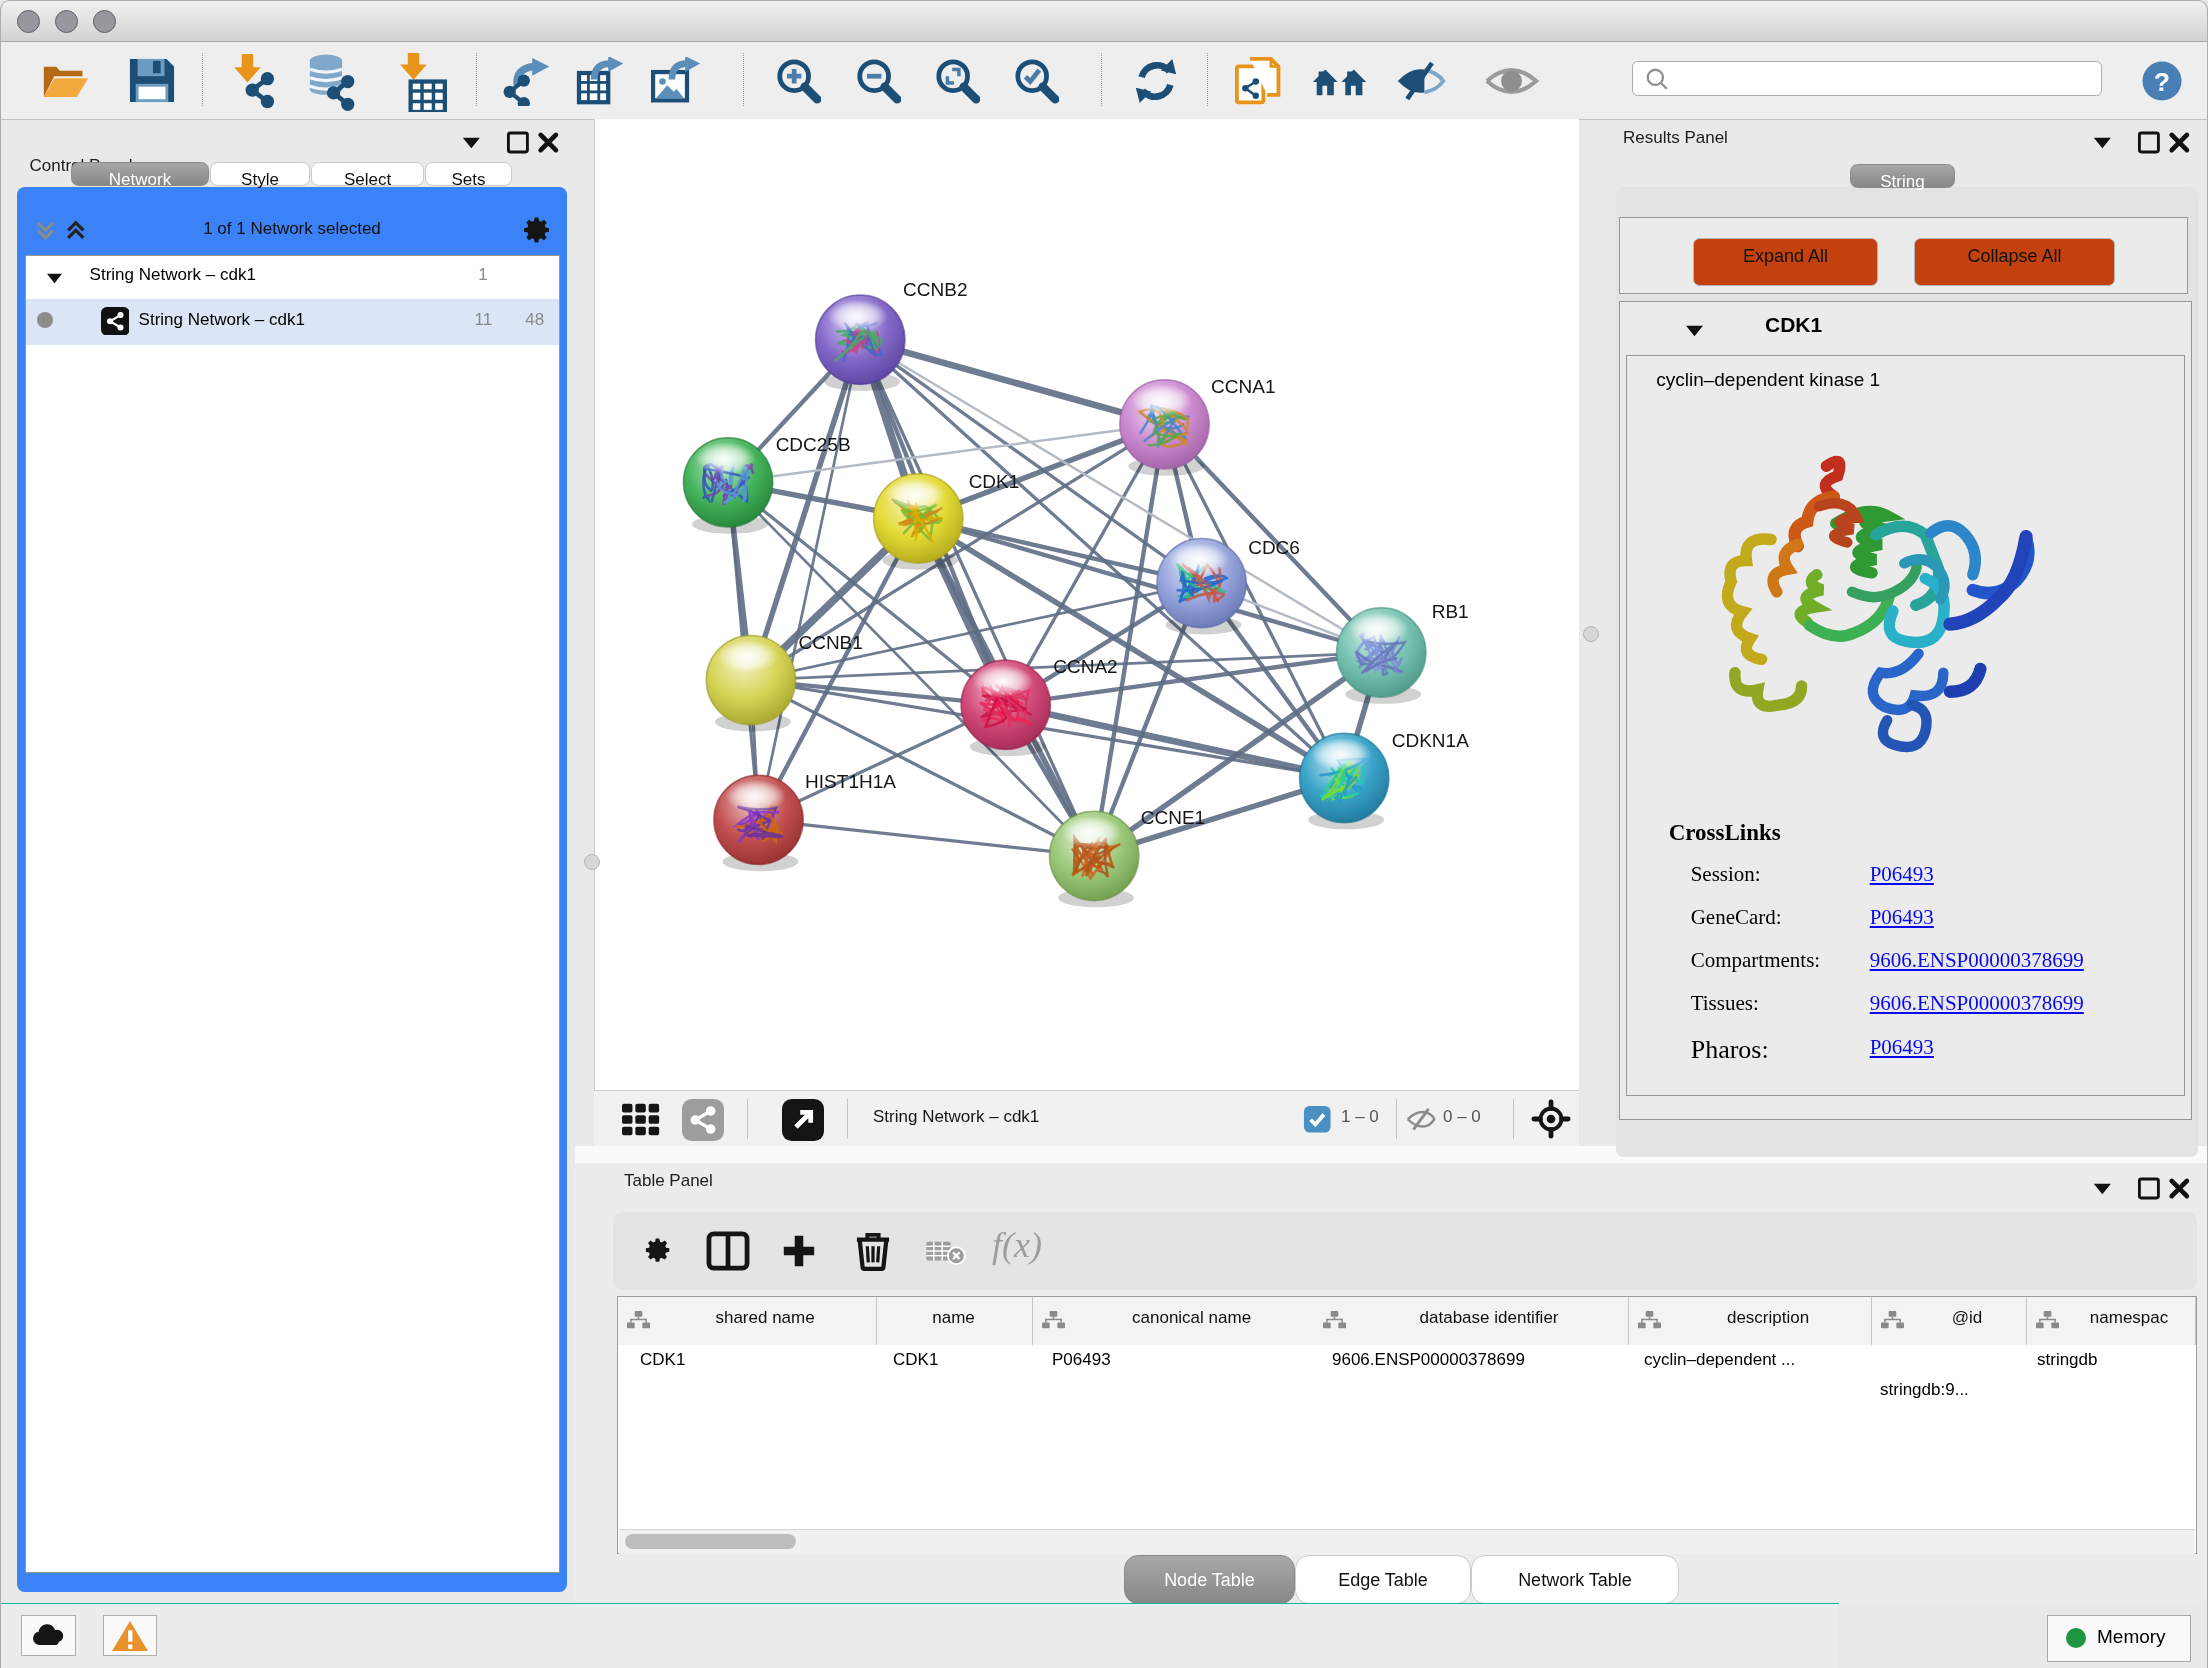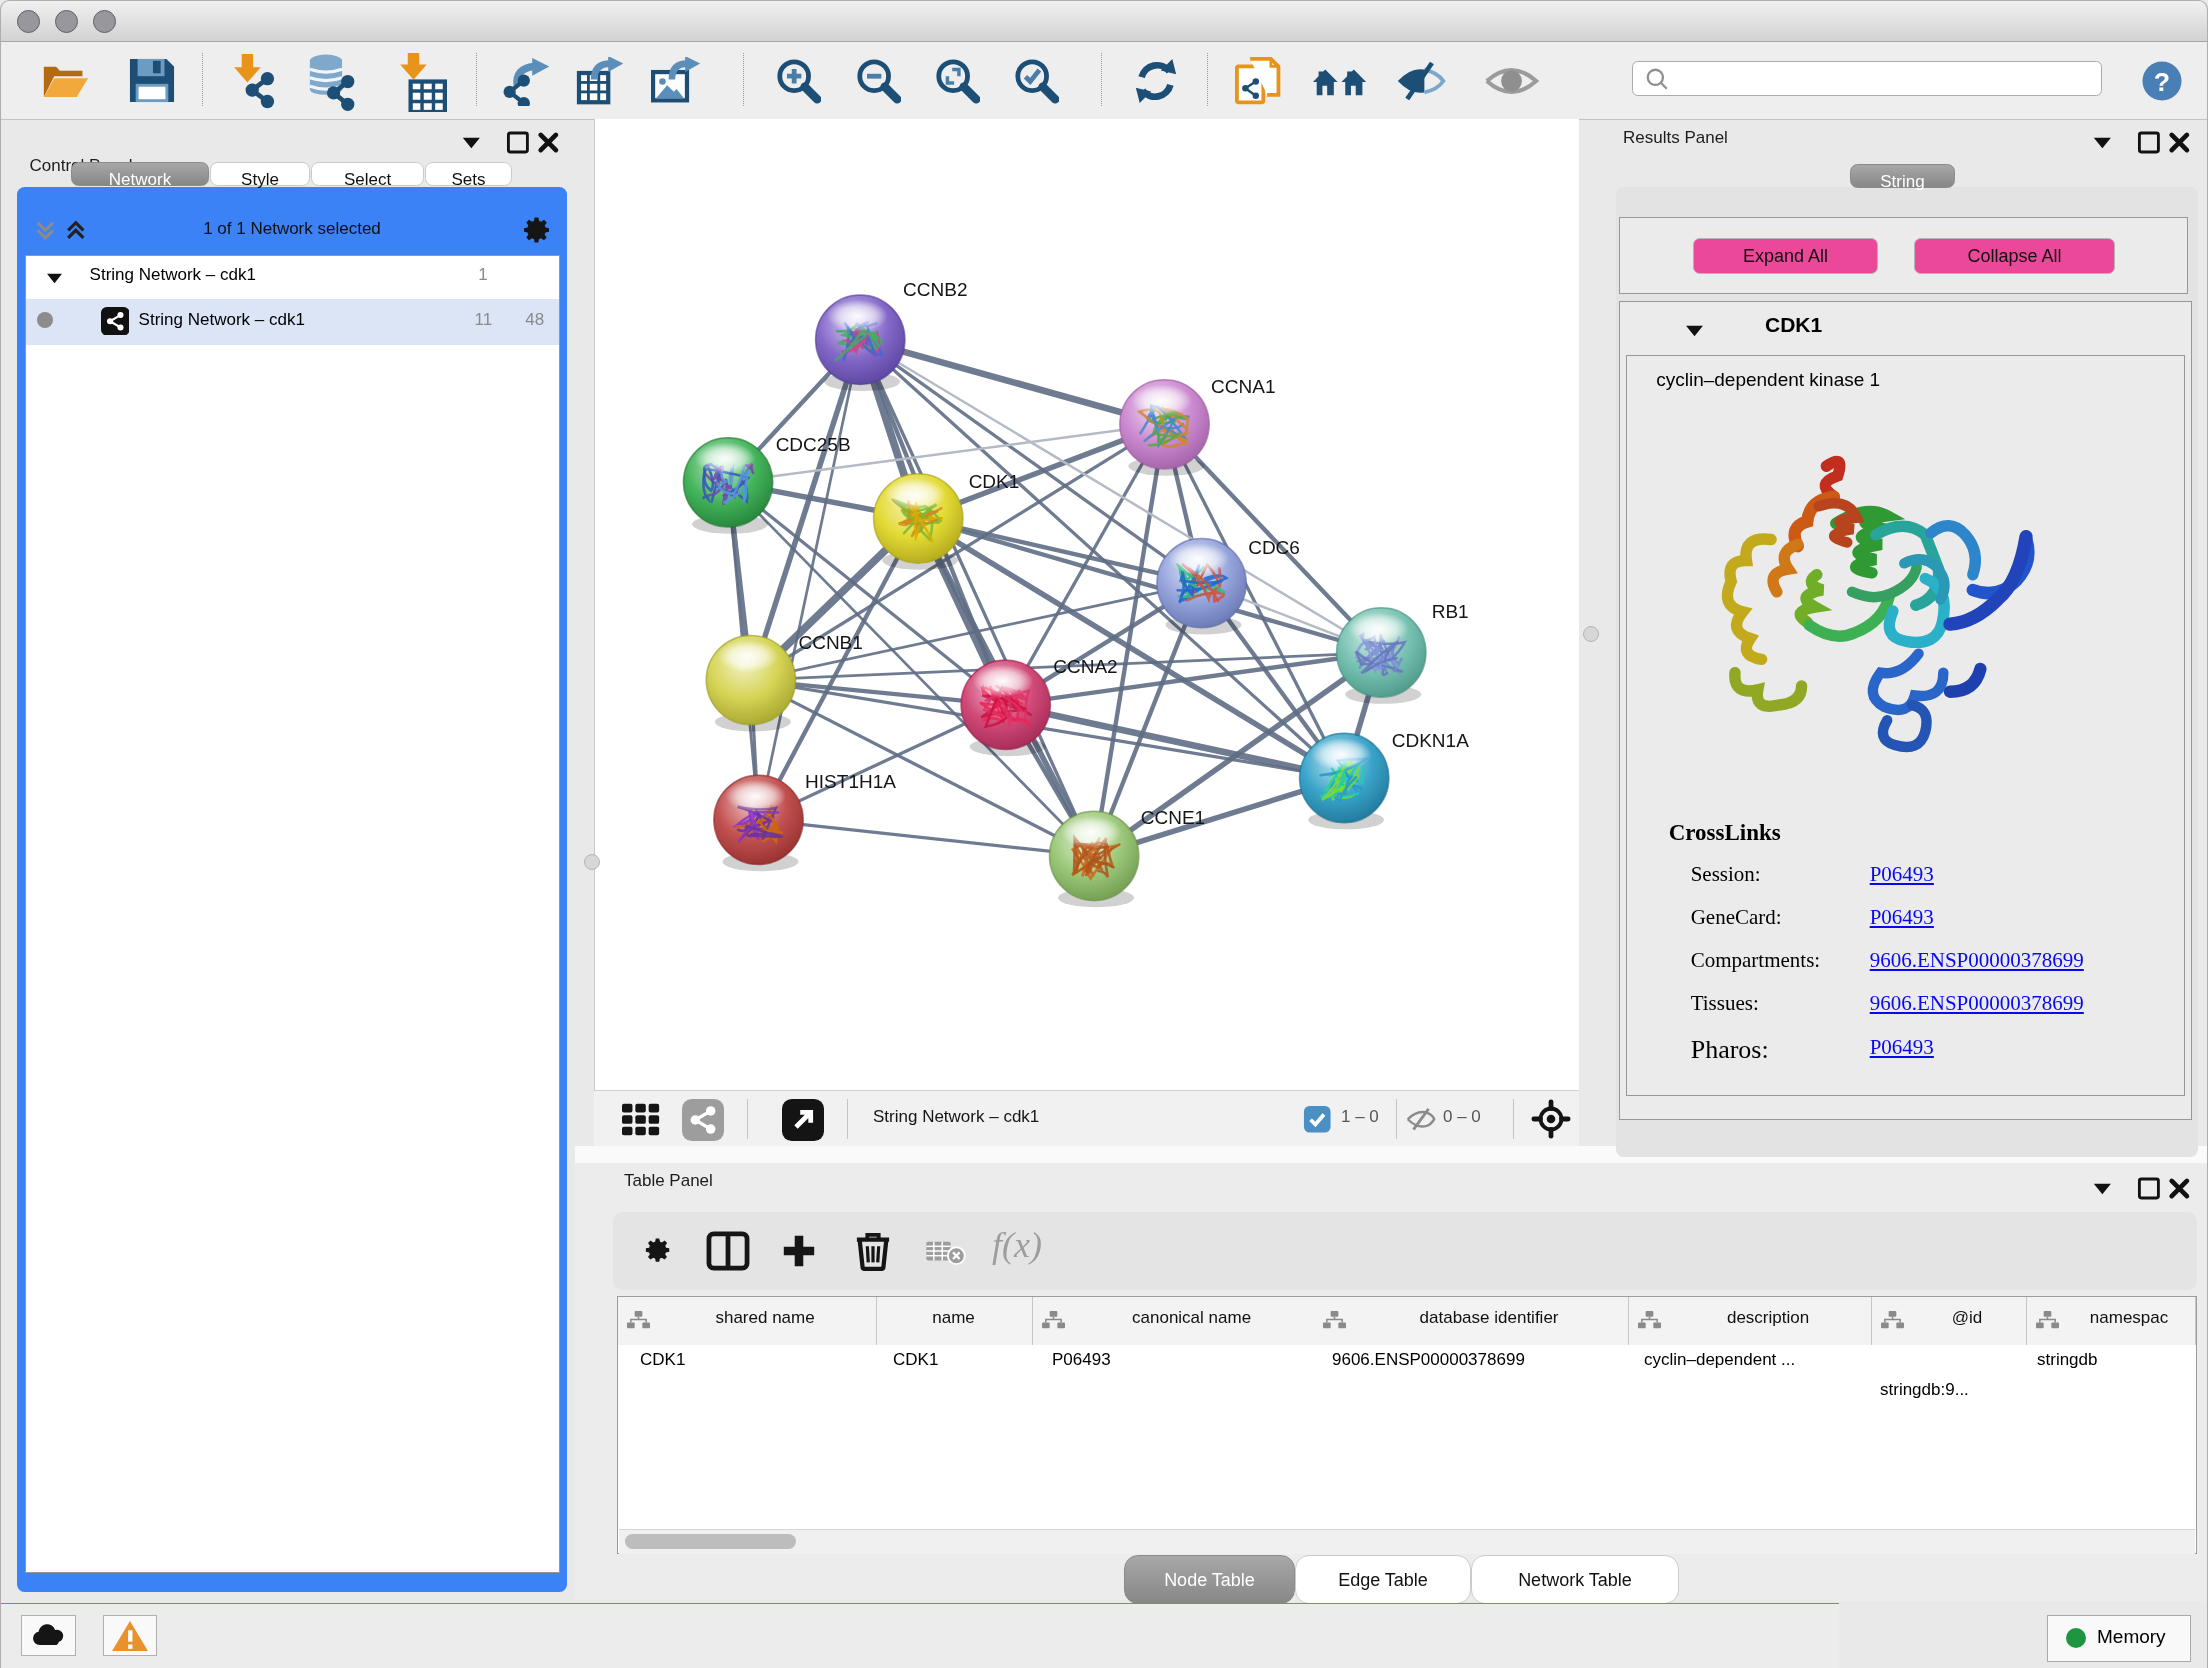--- a/index.html
+++ b/index.html
@@ -36,21 +36,21 @@
   
   #canvas{left:594px;top:119px;width:985px;height:971px;background:#ffffff;
     border-left:1px solid #c9c9c9;box-sizing:border-box;}
   #netfooter{left:594px;top:1090px;width:985px;height:56px;background:#f1f1f1;
     border-top:1px solid #cfcfcf;box-sizing:border-box;}
   #splitstrip{left:575px;top:1146px;width:1633px;height:17px;background:#fafafa;}
   
   #rp-body{left:1616px;top:186px;width:582px;height:970px;background:#e3e3e3;
     border-radius:7.6px;}
   .rbox{position:absolute;border:1px solid #979797;box-sizing:border-box;background:#ebebeb;}
-  .rbtn{position:absolute;height:36px;background:#ec4899;border:1px solid #b5b5b5;
+  .rbtn{position:absolute;height:48px;background:#c2410c;border:1px solid #b5b5b5;
     border-radius:6.7px;box-sizing:border-box;text-align:center;font-size:18px;
     line-height:34px;color:#111;}
   .serif{font-family:"Liberation Serif",serif;}
   .rlink{color:#0909ee;text-decoration:underline;}
   
   #tablepanel{left:575px;top:1163px;width:1633px;height:438px;background:#ececec;}
   #ttoolbar{position:absolute;left:38px;top:49px;width:1584px;height:78px;
     background:#e4e4e4;border-radius:9.5px;}
   #thetable{position:absolute;left:42px;top:133px;width:1580px;height:258px;
     background:#fff;border:1px solid #9b9b9b;box-sizing:border-box;}

